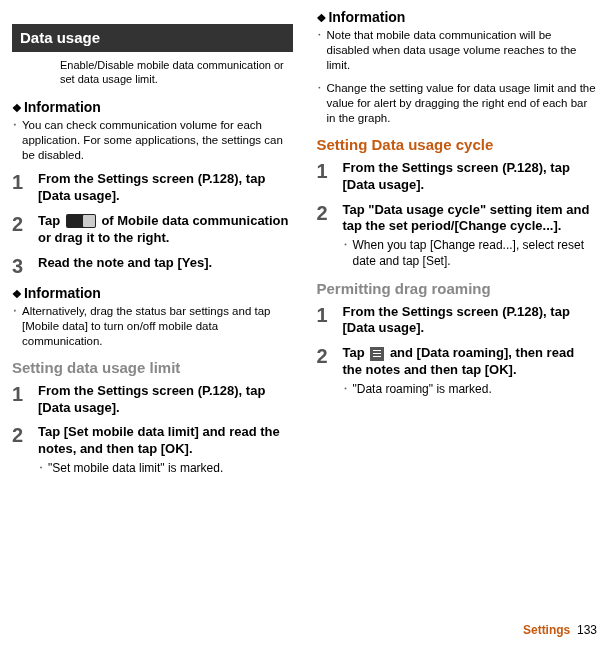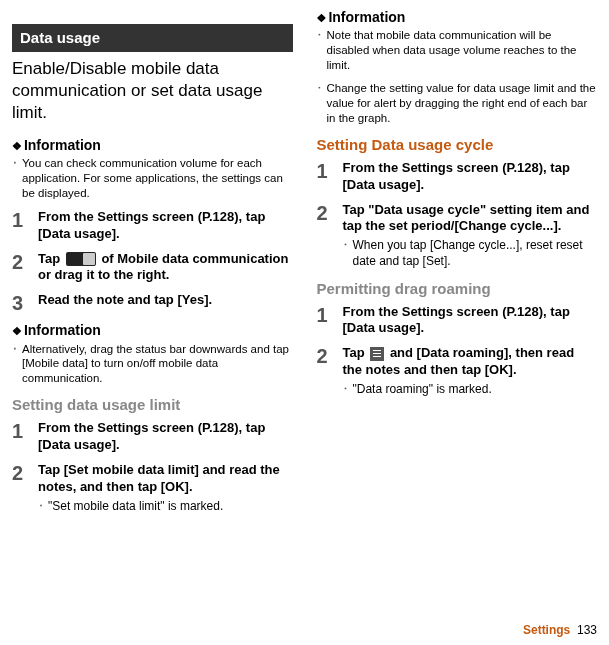--- a/index.html
+++ b/index.html
@@ -20,21 +20,21 @@
   }
   .col-right { padding-top: 8px; }
   .section-banner {
     background: #333;
     color: #fff;
     font-weight: bold;
     font-size: 15px;
     padding: 4px 8px;
     margin-bottom: 6px;
   }
-  .intro { margin-bottom: 12px; font-size: 17px; }
+  .intro { margin-bottom: 12px; font-size: 11px; margin-left: 48px; }
   .info-head {
     font-weight: bold;
     font-size: 14px;
     margin-bottom: 2px;
   }
   .diamond { font-size: 11px; margin-right: 2px; }
   .bullet-row { display: flex; margin-bottom: 8px; font-size: 11.5px; }
   .bullet-dot { width: 10px; flex-shrink: 0; color: #555; }
   .bullet-txt { flex: 1; }
   .subhead {
@@ -109,21 +109,21 @@
 
 <div class="col">
   <div class="section-banner">Data usage</div>
   <div class="intro">Enable/Disable mobile data communication or set data usage limit.</div>
 
   <div class="info-head">
     <span class="diamond">❖</span><span>Information</span>
   </div>
   <div class="bullet-row">
     <div class="bullet-dot">･</div>
-    <div class="bullet-txt">You can check communication volume for each application. For some applications, the settings can be displayed.</div>
+    <div class="bullet-txt">You can check communication volume for each application. For some applications, the settings can be disabled.</div>
   </div>
 
 
   <div class="step-row">
     <div class="step-num">1</div>
     <div class="step-body">From the Settings screen (P.128), tap [Data usage].</div>
   </div>
   <div class="step-row">
     <div class="step-num">2</div>
     <div class="step-body">
@@ -133,21 +133,21 @@
   <div class="step-row">
     <div class="step-num">3</div>
     <div class="step-body">Read the note and tap [Yes].</div>
   </div>
 
   <div class="info-head">
     <span class="diamond">❖</span><span>Information</span>
   </div>
   <div class="bullet-row">
     <div class="bullet-dot">･</div>
-    <div class="bullet-txt">Alternatively, drag the status bar downwards and tap [Mobile data] to turn on/off mobile data communication.</div>
+    <div class="bullet-txt">Alternatively, drag the status bar settings and tap [Mobile data] to turn on/off mobile data communication.</div>
   </div>
 
   <div class="subhead">Setting data usage limit</div>
 
   <div class="step-row">
     <div class="step-num">1</div>
     <div class="step-body">From the Settings screen (P.128), tap [Data usage].</div>
   </div>
   <div class="step-row">
     <div class="step-num">2</div>
@@ -179,21 +179,21 @@
   <div class="step-row">
     <div class="step-num">1</div>
     <div class="step-body">From the Settings screen (P.128), tap [Data usage].</div>
   </div>
   <div class="step-row">
     <div class="step-num">2</div>
     <div class="step-body">
       <span>Tap "Data usage cycle" setting item and tap the set period/[Change cycle...].</span>
       <div class="step-sub">
         <div class="bullet-dot">･</div>
-        <div>When you tap [Change cycle...], reset reset date and tap [Set].</div>
+        <div>When you tap [Change read...], select reset date and tap [Set].</div>
       </div>
     </div>
   </div>
 
   <div class="subhead">Permitting drag roaming</div>
 
   <div class="step-row">
     <div class="step-num">1</div>
     <div class="step-body">From the Settings screen (P.128), tap [Data usage].</div>
   </div>

